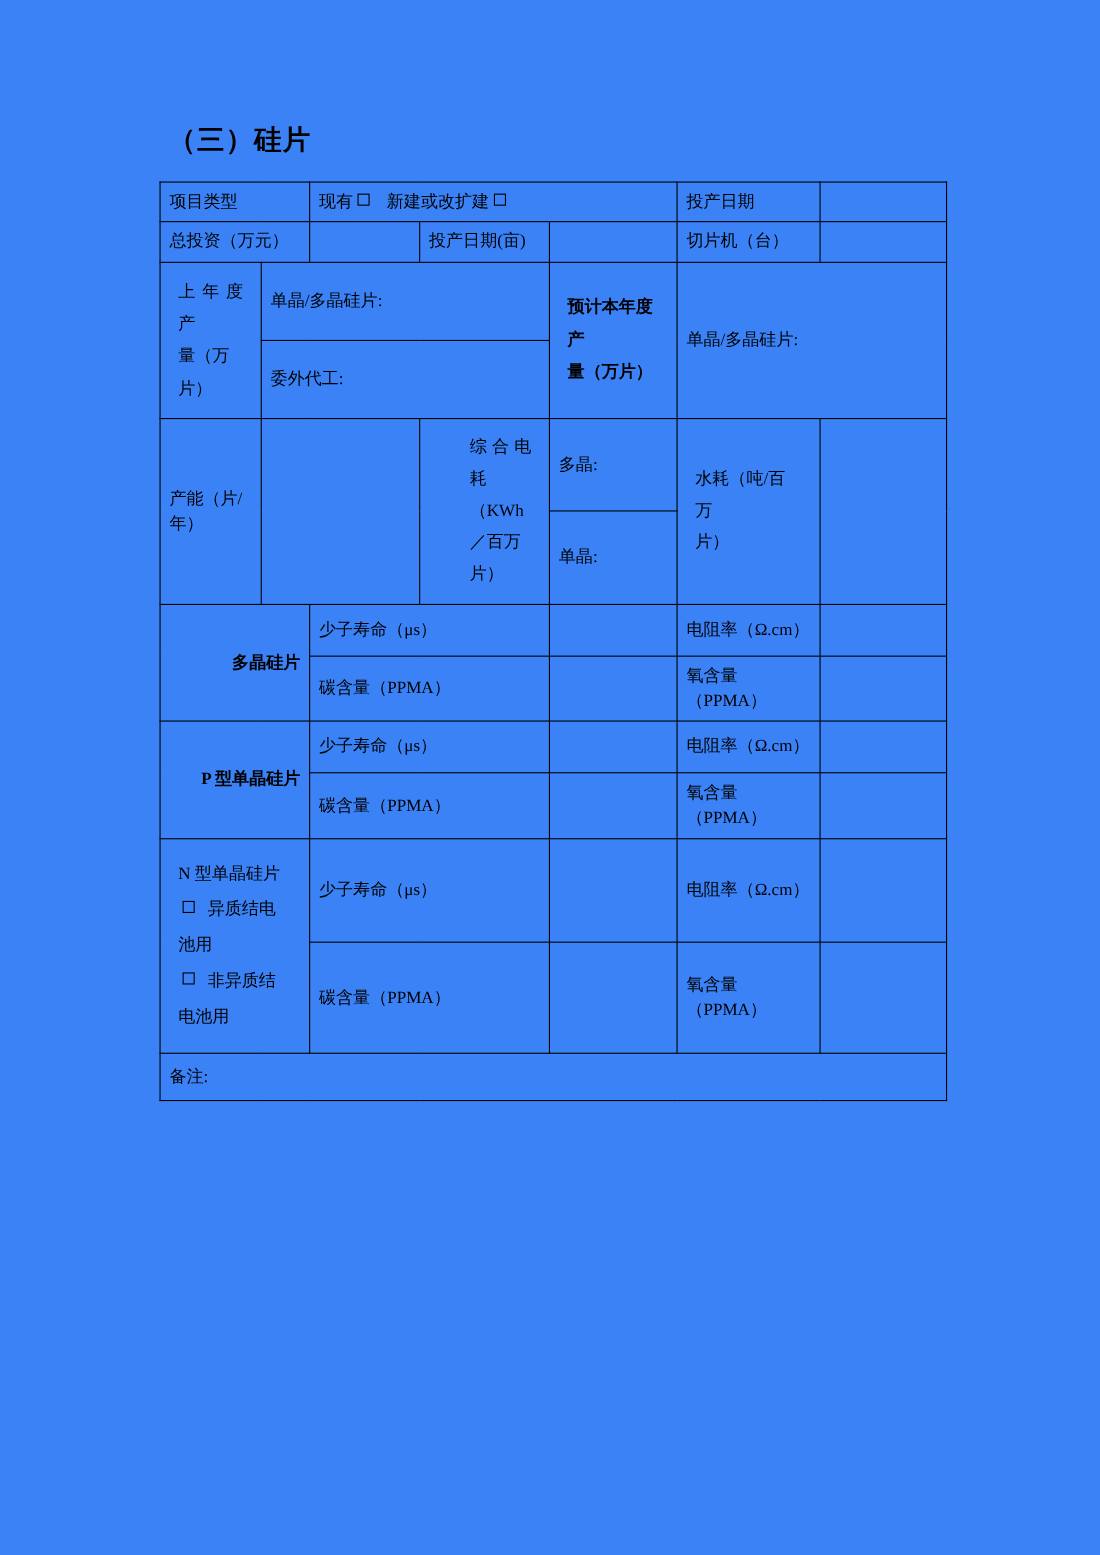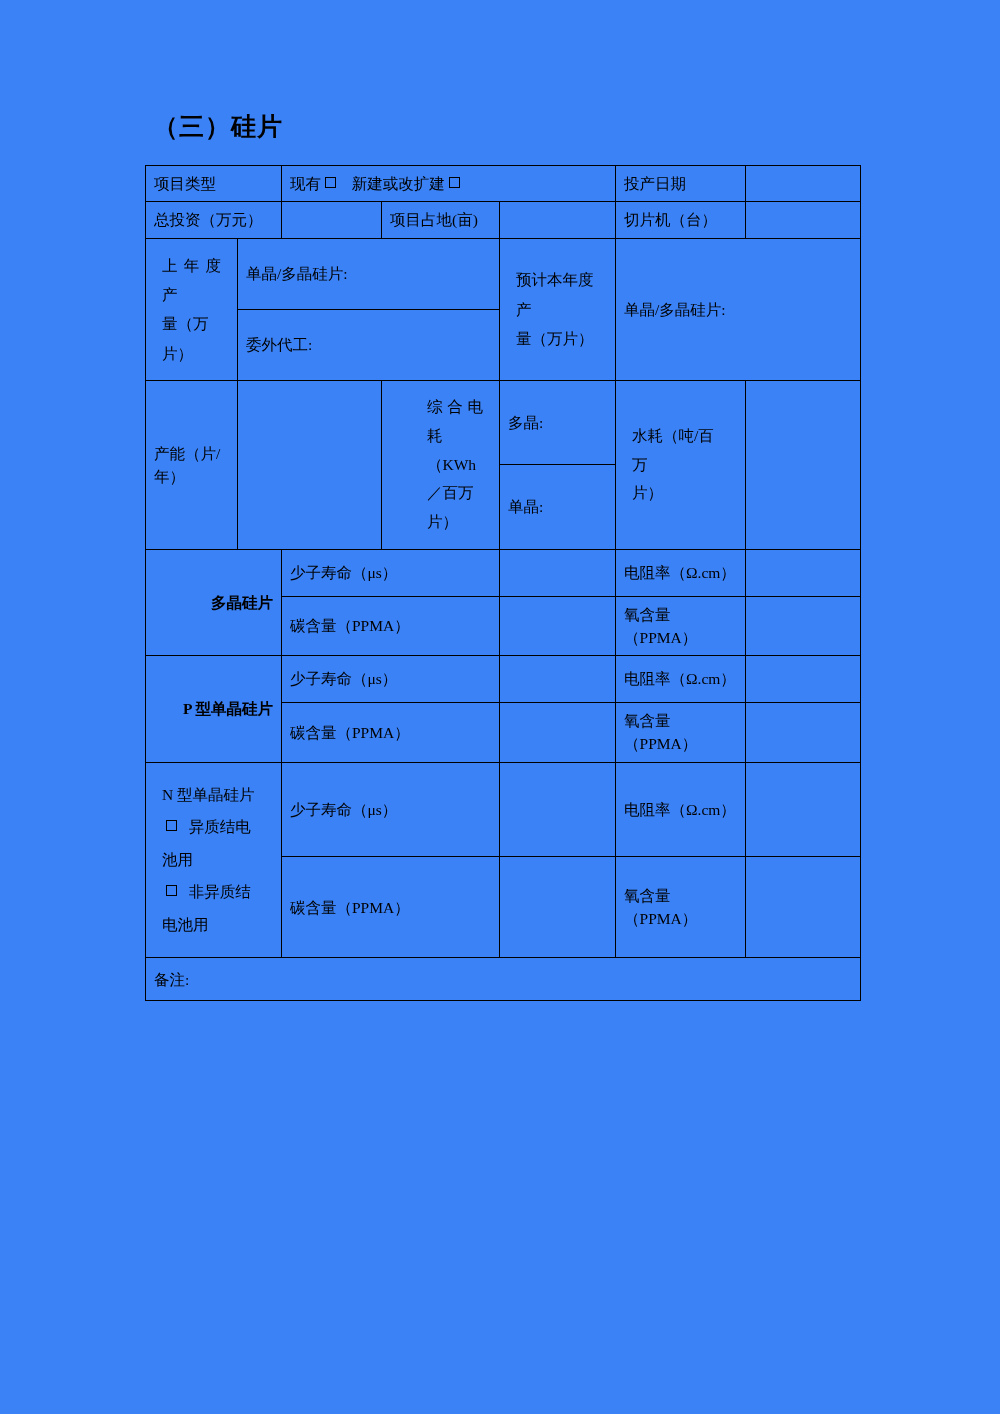--- a/index.html
+++ b/index.html
@@ -102,36 +102,36 @@
           <span>现有</span><span class="cb"></span>
           &nbsp;&nbsp;<span>新建或改扩建</span><span class="cb"></span>
         </td>
         <td>投产日期</td>
         <td></td>
       </tr>
 
       <tr>
         <td colspan="2">总投资（万元）</td>
         <td></td>
-        <td>项目占地(亩)</td>
+        <td>投产日期(亩)</td>
         <td></td>
         <td>切片机（台）</td>
         <td></td>
       </tr>
 
       <tr>
         <td rowspan="2" class="nopad">
           <div style="padding:6px 8px; line-height:1.9;">
             <div class="justify-cell">上 年 度 产</div>
             <div>量（万片）</div>
           </div>
         </td>
         <td colspan="3">单晶/多晶硅片:</td>
         <td rowspan="2" class="nopad">
-          <div style="padding:6px 8px; line-height:1.9;">
+          <div style="padding:6px 8px; line-height:1.9;font-weight:bold;">
             <div>预计本年度产</div>
             <div>量（万片）</div>
           </div>
         </td>
         <td colspan="2" rowspan="2">单晶/多晶硅片:</td>
       </tr>
       <tr>
         <td colspan="3">委外代工:</td>
       </tr>
 

